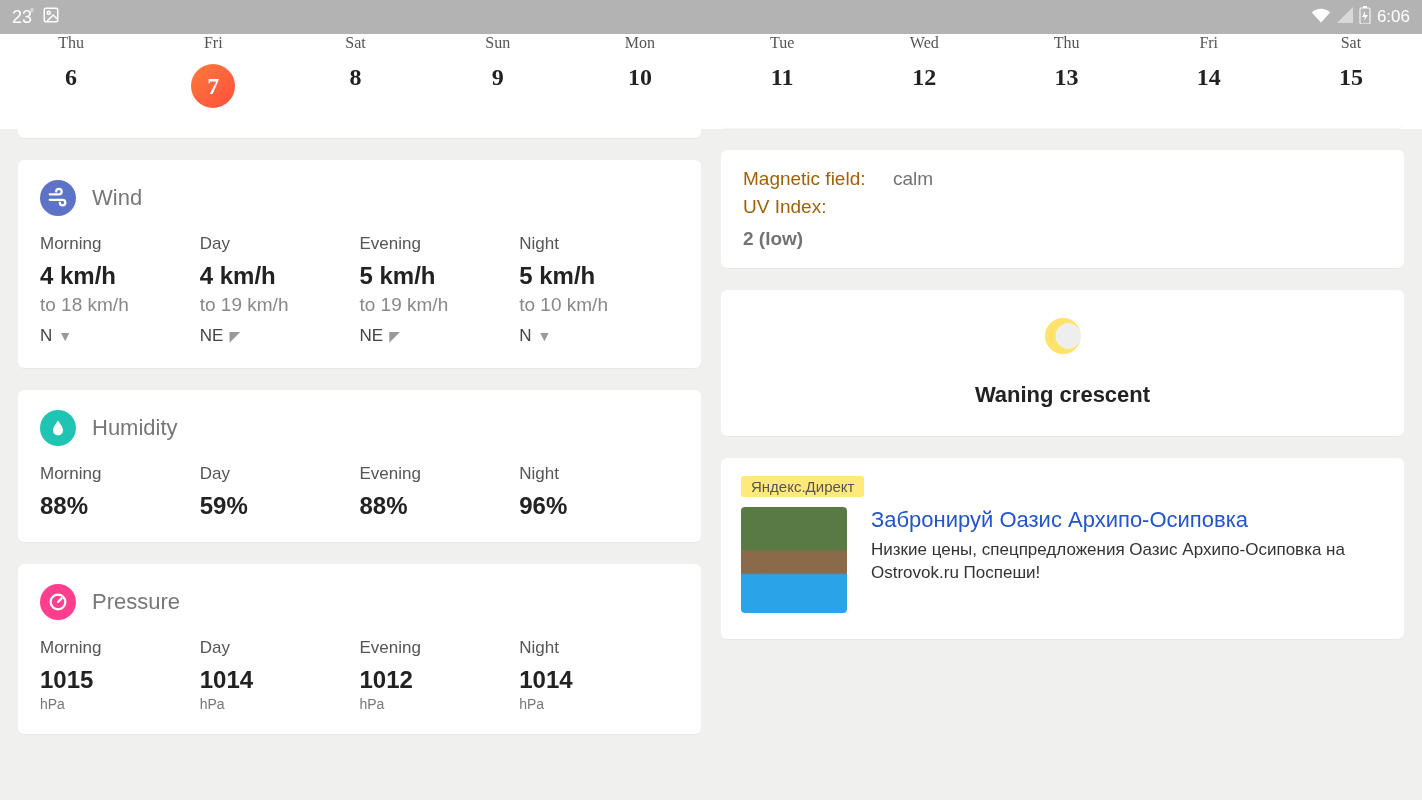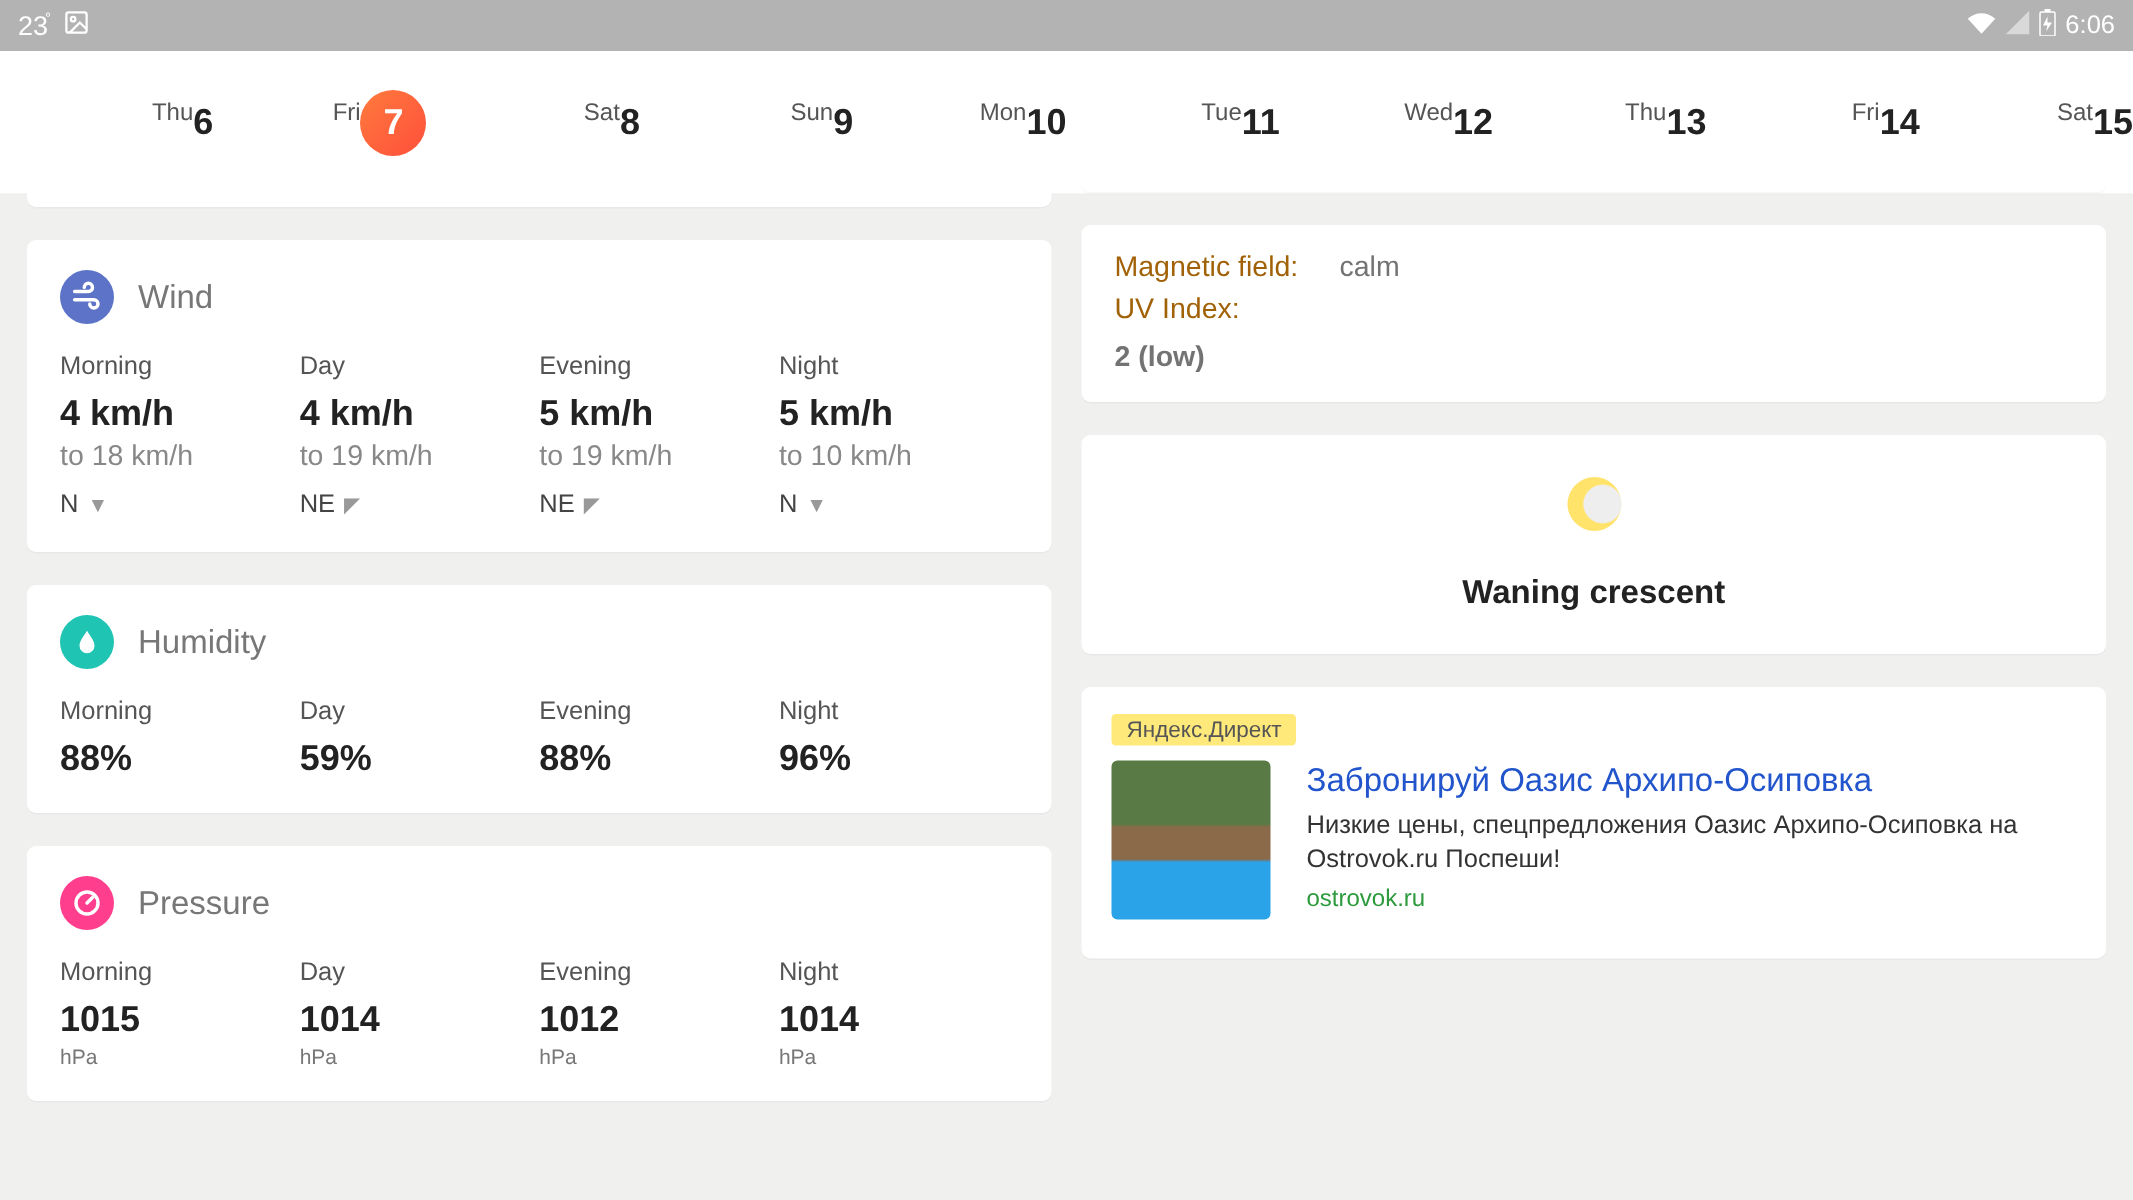--- a/index.html
+++ b/index.html
@@ -26,23 +26,24 @@
   .temp-deg { font-size: 10px; vertical-align: top; margin-left: -2px;}
   .day-nav {
     background: #fff;
     height: 96px;
     display: flex;
     border-bottom: 1px solid #eee;
   }
   .day-item {
     flex: 1;
     display: flex;
-    flex-direction: row;
+    flex-direction: column;
     align-items: center;
-    justify-content: flex-end;
+    justify-content: flex-start;
+    font-family: Liberation Serif, serif;
   }
   .day-label { font-size: 16px; color: #555; margin-bottom: 12px; }
   .day-num { font-size: 24px; font-weight: 600; color: #222; }
   .day-num.selected {
     width: 44px; height: 44px;
     background: linear-gradient(135deg,#ff7a3c,#ff4f3c);
     border-radius: 50%;
     color: #fff;
     display: flex; align-items: center; justify-content: center;
   }
@@ -324,18 +325,17 @@
       <div class="moon-title">Waning crescent</div>
     </div>
 
     <div class="card ad-card">
       <div class="ad-badge">Яндекс.Директ</div>
       <div class="ad-body">
         <div class="ad-img"></div>
         <div style="flex:1;">
           <div class="ad-title">Забронируй Оазис Архипо-Осиповка</div>
           <div class="ad-desc">Низкие цены, спецпредложения Оазис Архипо-Осиповка на Ostrovok.ru Поспеши!</div>
-          <div class="ad-url">ostrovok.ru</div>
         </div>
       </div>
     </div>
   </div>
 </div>
 
 </body></html>

